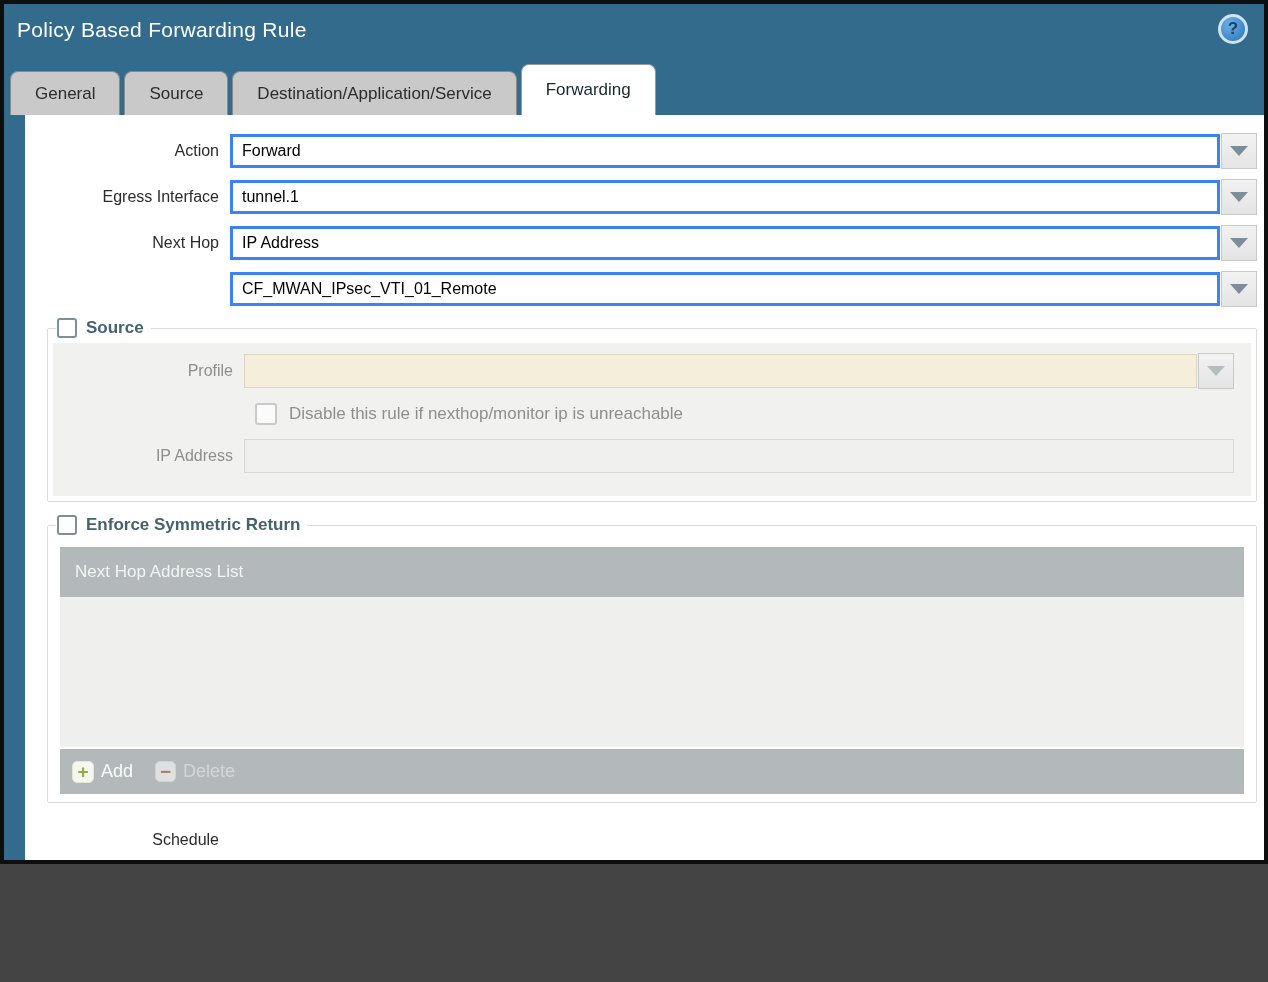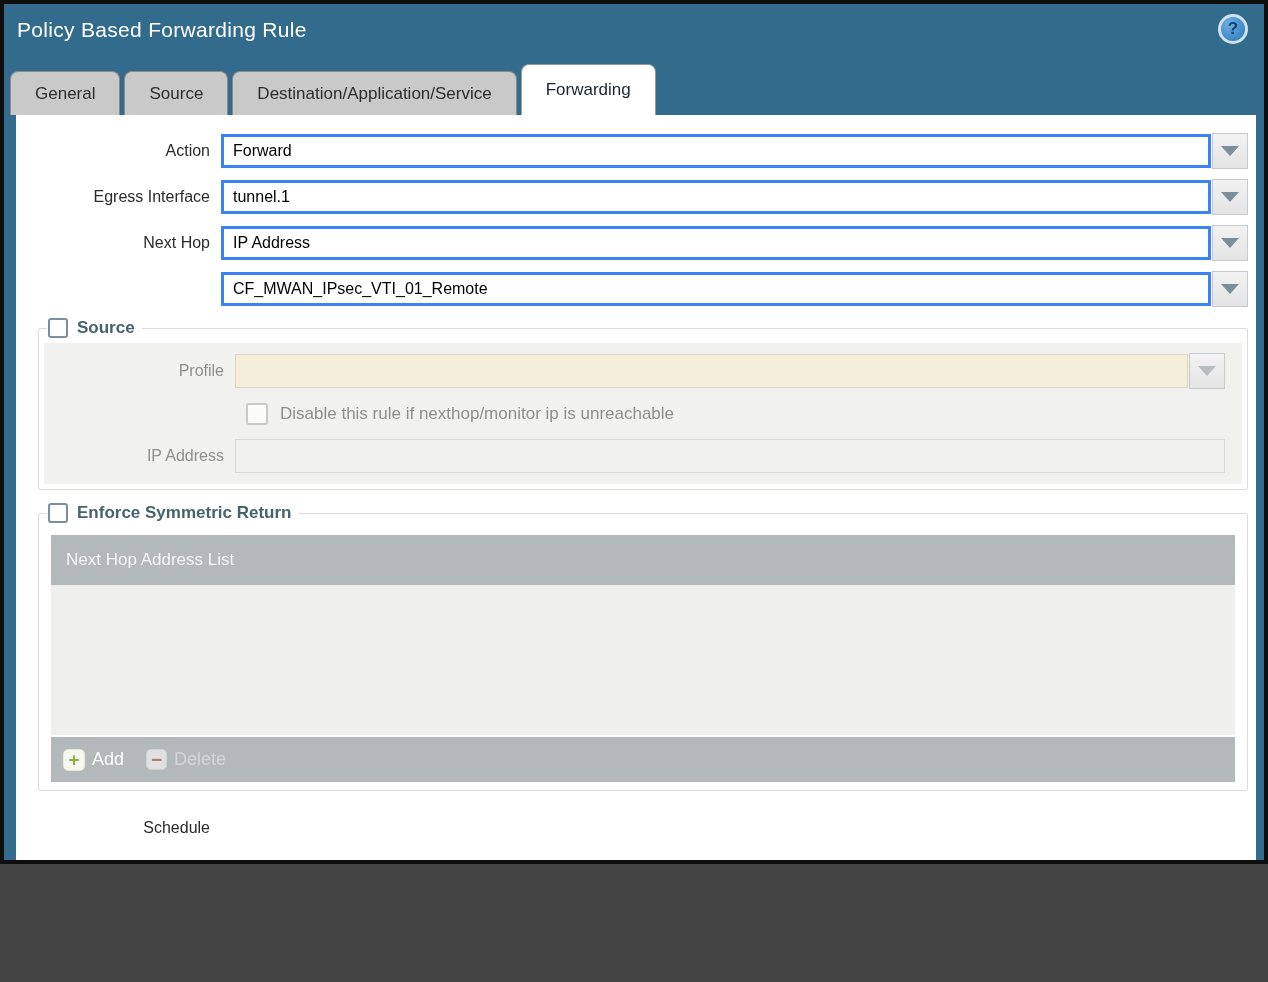--- a/index.html
+++ b/index.html
@@ -19,21 +19,21 @@
     display:flex; align-items:center; justify-content:center; cursor:pointer; }
   
   .tabs { position:absolute; left:6px; top:60px; height:51px;
     display:flex; align-items:flex-end; gap:4px; }
   .tab { background:#c9c9c9; border:1px solid #8a8a8a; border-bottom:none;
     border-radius:8px 8px 0 0; height:44px; line-height:44px;
     padding:0 24px; font-size:17px; color:#2c2c2c; cursor:pointer; white-space:nowrap; }
   .tab.active { background:#ffffff; color:#16272e; height:51px; line-height:49px;
     border-color:#9a9a9a; position:relative; z-index:3; }
   
-  .panel { position:absolute; left:12px; top:111px; width:1240px; height:768px;
+  .panel { position:absolute; left:21px; top:111px; width:1240px; height:768px;
     background:#ffffff; padding-top:19px; z-index:2; }
   .frow { display:flex; margin:0 8px 12px 0; height:34px; }
   .flabel { width:205px; min-width:205px; text-align:right; padding-right:11px;
     font-size:16px; color:#2b2b2b; line-height:34px; white-space:nowrap; }
   .fctrl { flex:1; display:flex; position:relative; }
   .fctrl input { flex:1; height:34px; border:3px solid #3b82f6;
     padding:0 9px; font-size:16px; color:#000; background:#fff; outline:none;
     font-family:"Liberation Sans", sans-serif; }
   .ddbtn { width:36px; height:36px; margin-left:1px; margin-top:-1px;
     background:linear-gradient(#f2f2f2,#e4e4e4); border:1px solid #c6cacd;
@@ -42,21 +42,21 @@
     border-right:9px solid transparent; border-top:10px solid #7c8e99; }
   .ddbtn.disabled .arrow { border-top-color:#b7bcbf; }
   
   fieldset { margin:0 8px 13px 22px; border:1px solid #dcdcda;
     border-radius:2px; padding:5px; }
   legend { display:flex; align-items:center; gap:9px; font-weight:bold;
     color:#45626f; font-size:17px; padding:0 7px 0 1px; margin-left:3px; }
   .chk { width:20px; height:20px; background:#ffffff; border:2px solid #7e8f9a;
     border-radius:3px; display:inline-block; cursor:pointer; }
   .chk.light { border-color:#c9c9c9; background:#fbfbfb; width:22px; height:22px; }
-  .inner { background:#f1f1ef; padding:11px 9px 11px 0; }
+  .inner { background:#f1f1ef; padding:11px 9px 23px 0; }
   .inner .flabel { width:191px; min-width:191px; color:#8e8e8e; }
   .inner input.beige { background:#f5eedb; border:1px solid #ddd6c0; color:#6b6b6b; }
   .inner input.dis { background:#f0f0ee; border:1px solid #d8d8d6; }
   .chkrow { display:flex; align-items:center; gap:12px; margin:14px 0 13px 202px;
     color:#8e8e8e; font-size:17px; height:24px; }
   
   .nhtable { margin:7px 7px 3px 7px; }
   .nh-head { background:#b3b8ba; color:#f4f4f4; font-size:17px;
     height:50px; line-height:50px; padding:0 15px; }
   .nh-body { background:#efefee; height:150px; }

